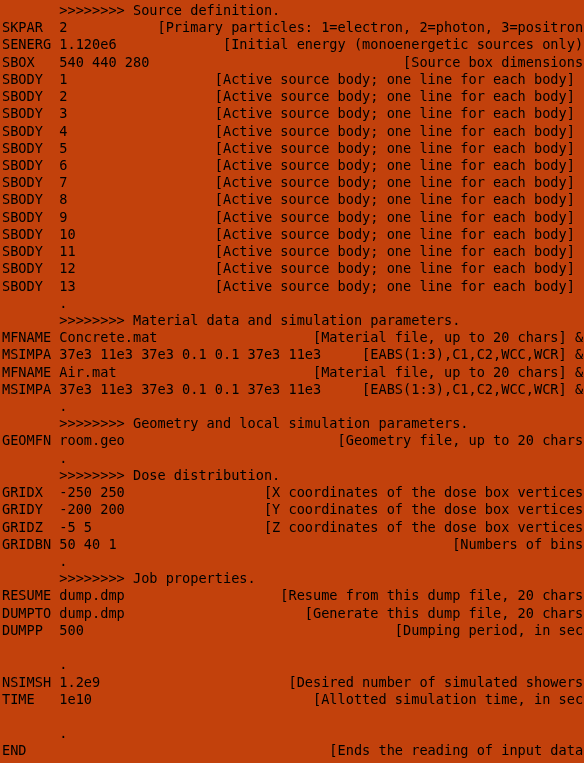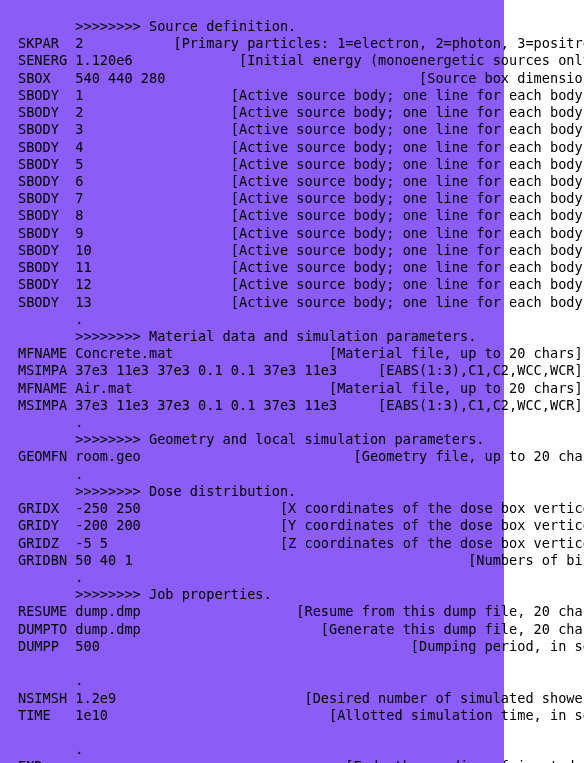--- a/index.html
+++ b/index.html
@@ -9,24 +9,24 @@
     background: #ffffff;
   }
   body {
     width: 584px;
     height: 763px;
     overflow: hidden;
     font-family: "DejaVu Sans Mono", "Liberation Mono", monospace;
   }
   #doc {
     position: relative;
-    width: 504px;
+    width: 584px;
     height: 763px;
-    background: #8b5cf6;
-    padding: 16px;
+    background: #c2410c;
+    padding: 0;
     box-sizing: border-box;
   }
   pre#listing {
     margin: 0;
     padding: 2px 0 0 2px;
     font-family: "DejaVu Sans Mono", "Liberation Mono", monospace;
     font-size: 13.6px;
     line-height: 17.22px;
     letter-spacing: 0px;
     color: #000000;

